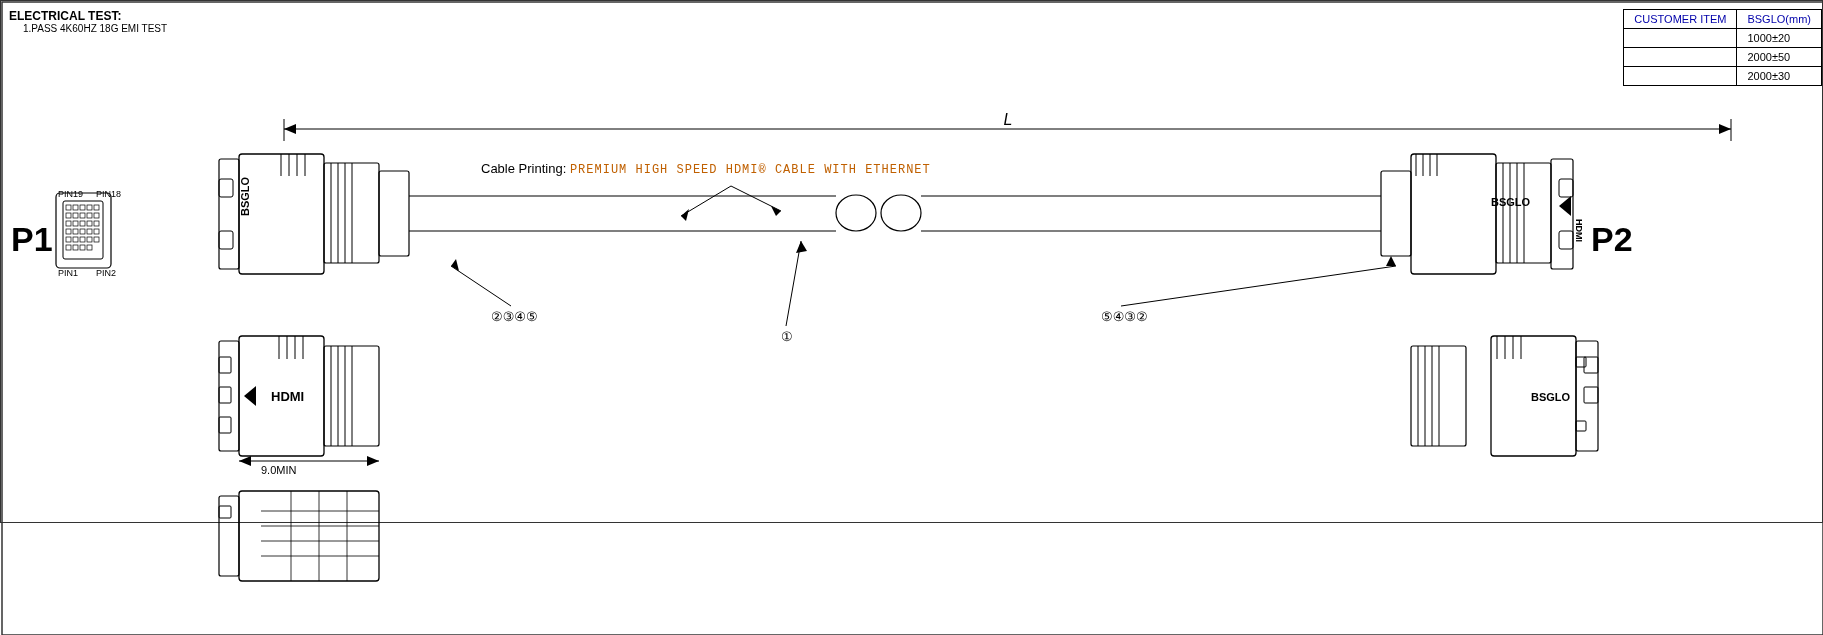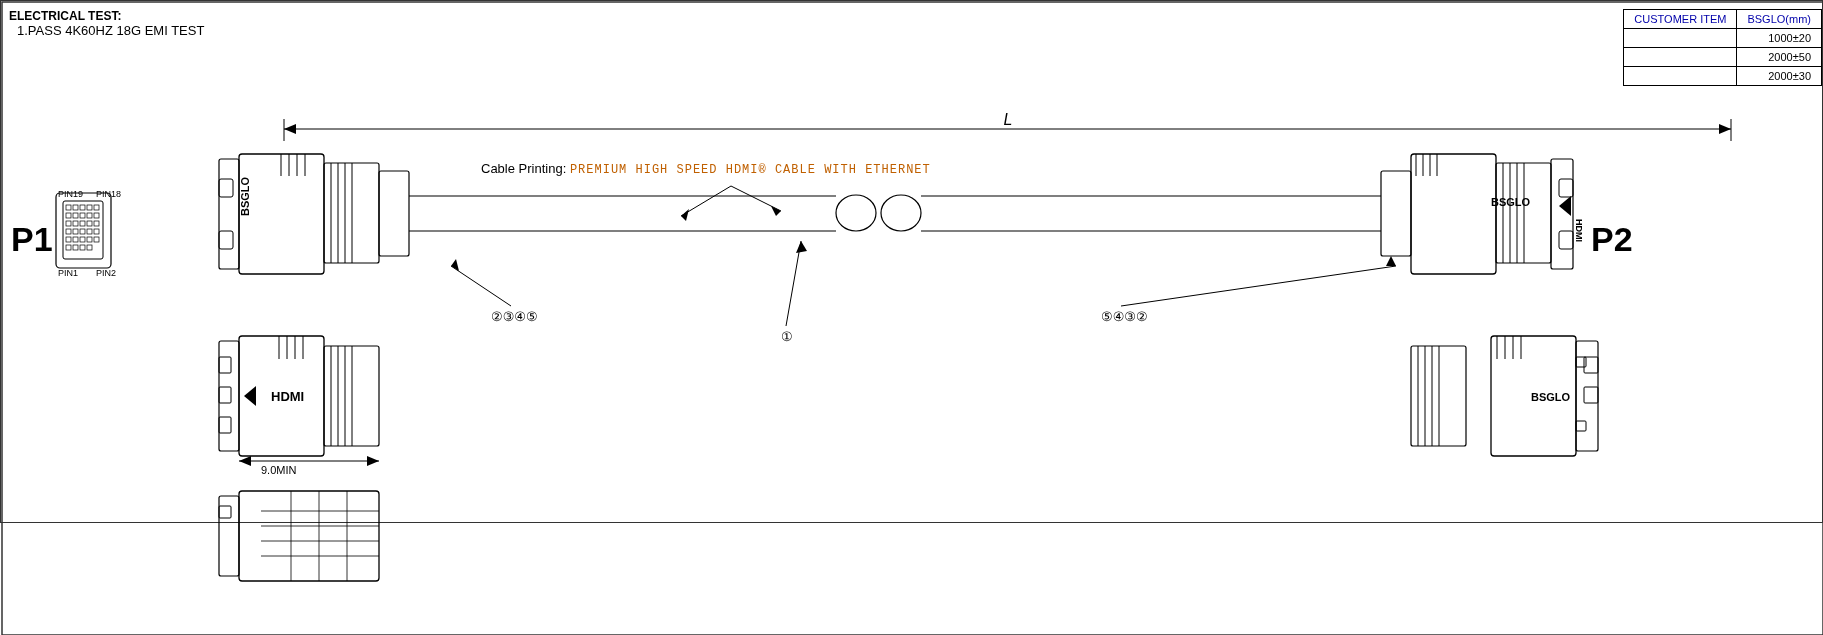--- a/index.html
+++ b/index.html
@@ -26,22 +26,22 @@
       top: 8px;
       left: 8px;
       font-size: 12px;
       color: #000;
     }
     .electrical-test .title {
       font-weight: bold;
       font-size: 12px;
     }
     .electrical-test .note {
-      font-size: 13px;
-      margin-left: 8px;
+      font-size: 10px;
+      margin-left: 14px;
     }
 
     
     .spec-table {
       position: absolute;
       top: 0;
       right: 0;
       border-collapse: collapse;
       font-size: 11px;
       margin-top: 8px;
@@ -51,21 +51,21 @@
       padding: 3px 10px;
       text-align: center;
       color: #000;
     }
     .spec-table th {
       background: #fff;
       font-weight: normal;
       color: #00a;
     }
     .spec-table td.length {
-      text-align: right;
+      text-align: left;
     }
   </style>
 </head>
 <body>
 
 <div class="main-container">
 
   <div class="electrical-test">
     <div class="title">ELECTRICAL TEST:</div>
     <div class="note">1.PASS 4K60HZ  18G  EMI TEST</div>

